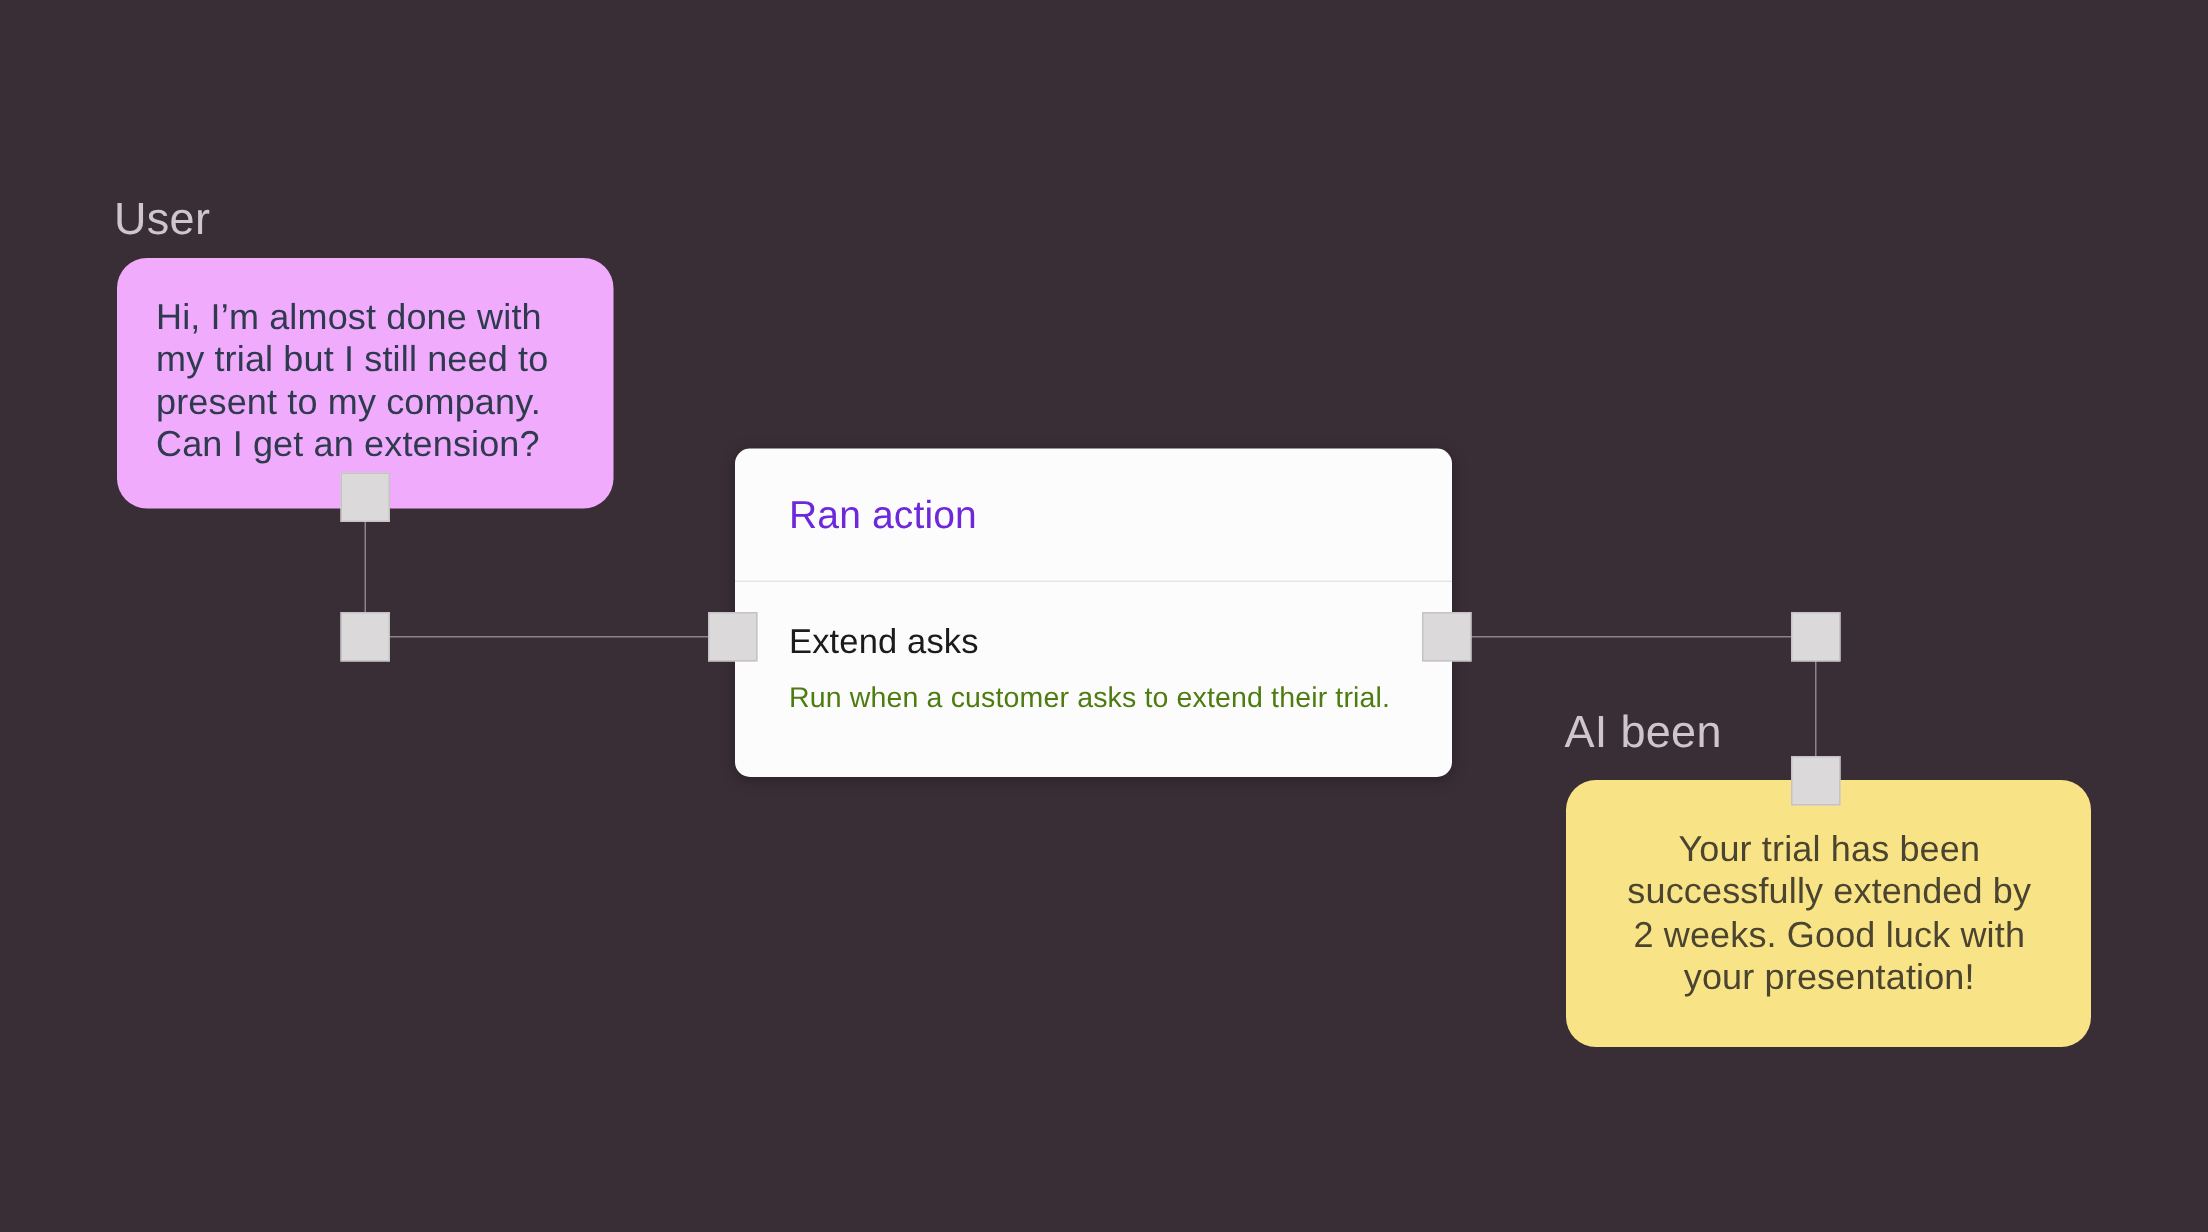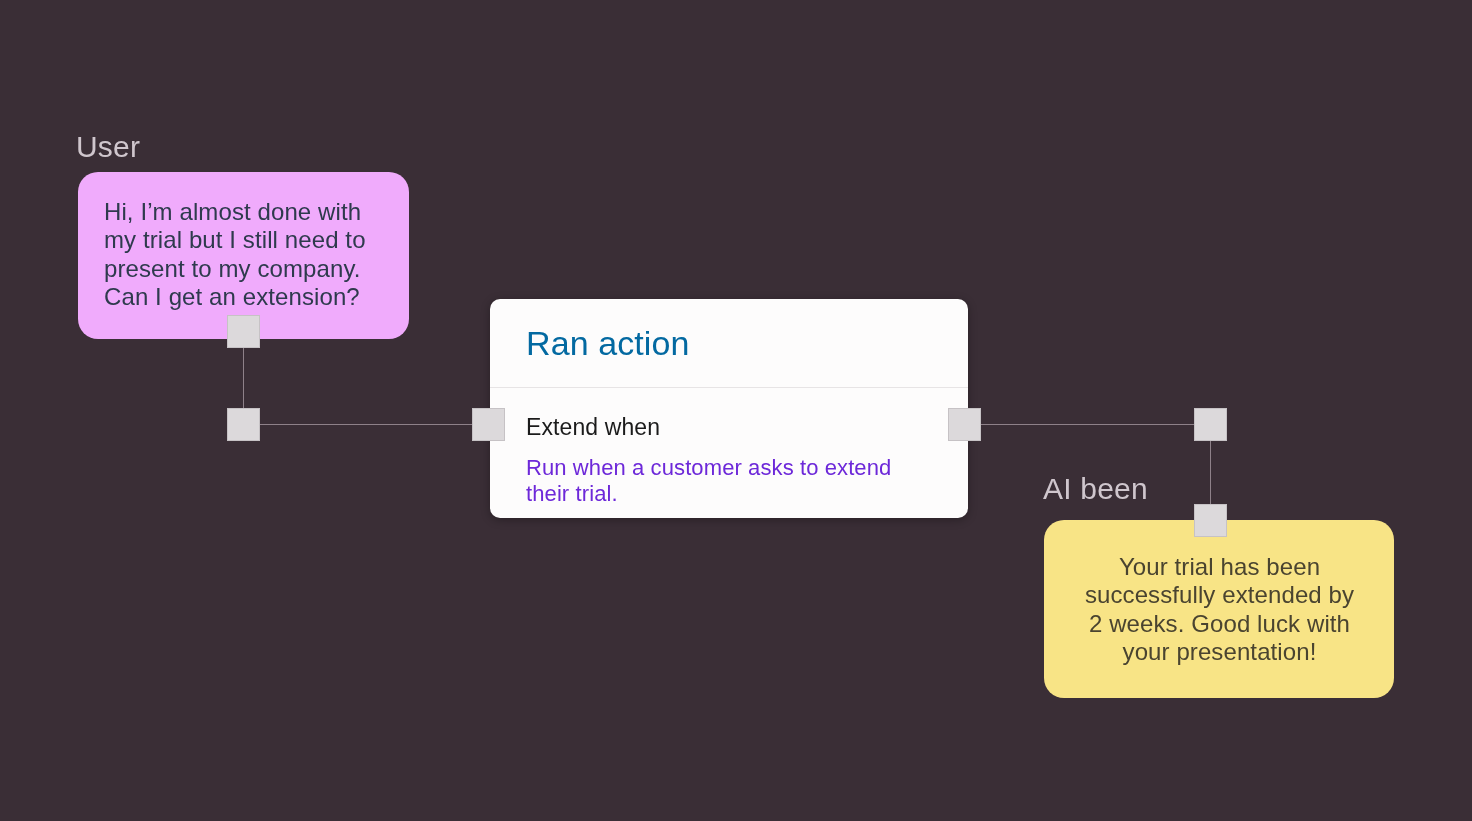--- a/index.html
+++ b/index.html
@@ -78,39 +78,39 @@
 
   #card-header {
     height: 89px;
     display: flex;
     align-items: center;
     padding-left: 36px;
     border-bottom: 1px solid #e7e4e5;
   }
 
   #card-header-title {
-    font-size: 34px;
-    color: #0369a1;
+    font-size: 26px;
+    color: #6d28d9;
     letter-spacing: 0.1px;
   }
 
   #card-body {
     padding: 26px 36px 0 36px;
   }
 
   #card-action-name {
     font-size: 23px;
     color: #1b1b1b;
     letter-spacing: 0.1px;
     margin-bottom: 14px;
   }
 
   #card-action-desc {
-    font-size: 22px;
-    color: #6d28d9;
+    font-size: 19px;
+    color: #4d7c0f;
     letter-spacing: 0.1px;
   }
 
   
   .node {
     position: absolute;
     width: 33px;
     height: 33px;
     background: #dcd9db;
     border: 1px solid #c6c2c5;
@@ -144,21 +144,21 @@
 
   <div class="role-label" id="label-user">User</div>
 
   <div class="bubble" id="bubble-user">Hi, I’m almost done with my trial but I still need to present to my company. Can I get an extension?</div>
 
   <div id="action-card">
     <div id="card-header">
       <div id="card-header-title">Ran action</div>
     </div>
     <div id="card-body">
-      <div id="card-action-name">Extend when</div>
+      <div id="card-action-name">Extend asks</div>
       <div id="card-action-desc">Run when a customer asks to extend their trial.</div>
     </div>
   </div>
 
   <div class="role-label" id="label-agent">AI been</div>
 
   <div class="bubble" id="bubble-agent">Your trial has been successfully extended by 2 weeks. Good luck with your presentation!</div>
 
   <div class="edge v" id="edge-user-vert"></div>
   <div class="edge h" id="edge-user-card"></div>

